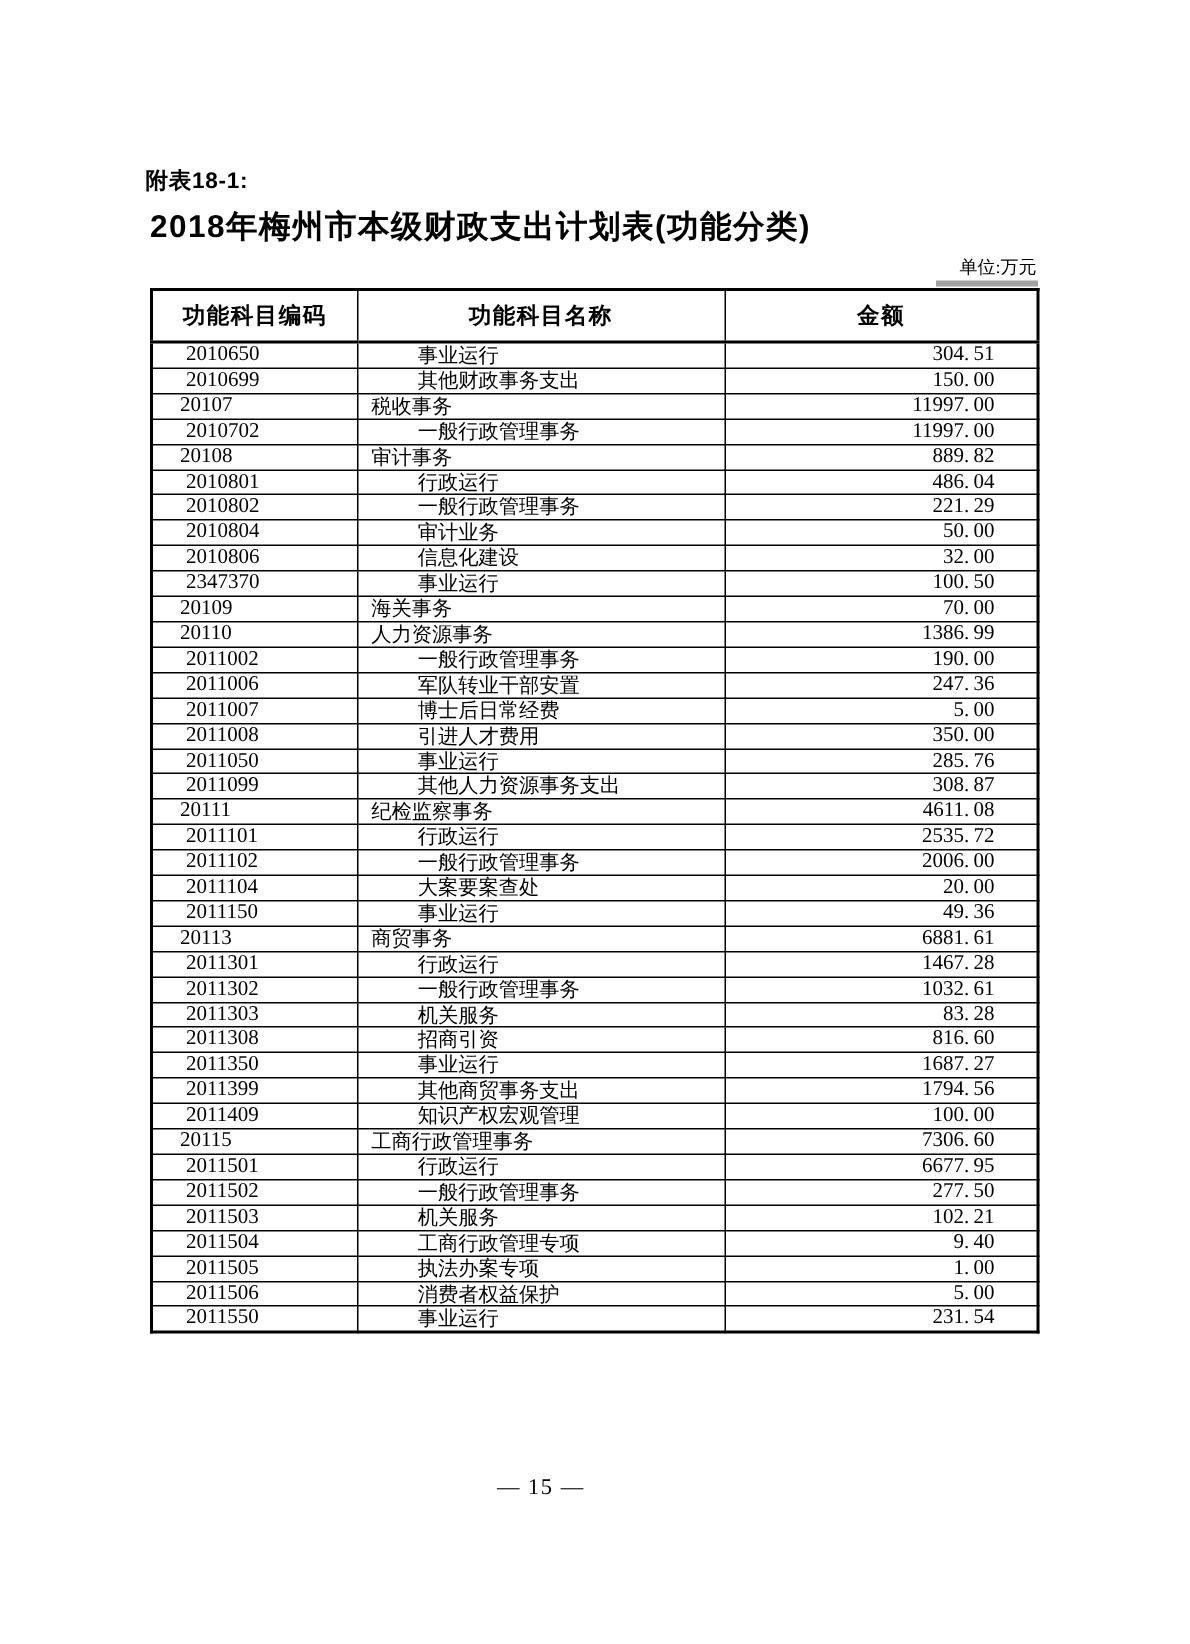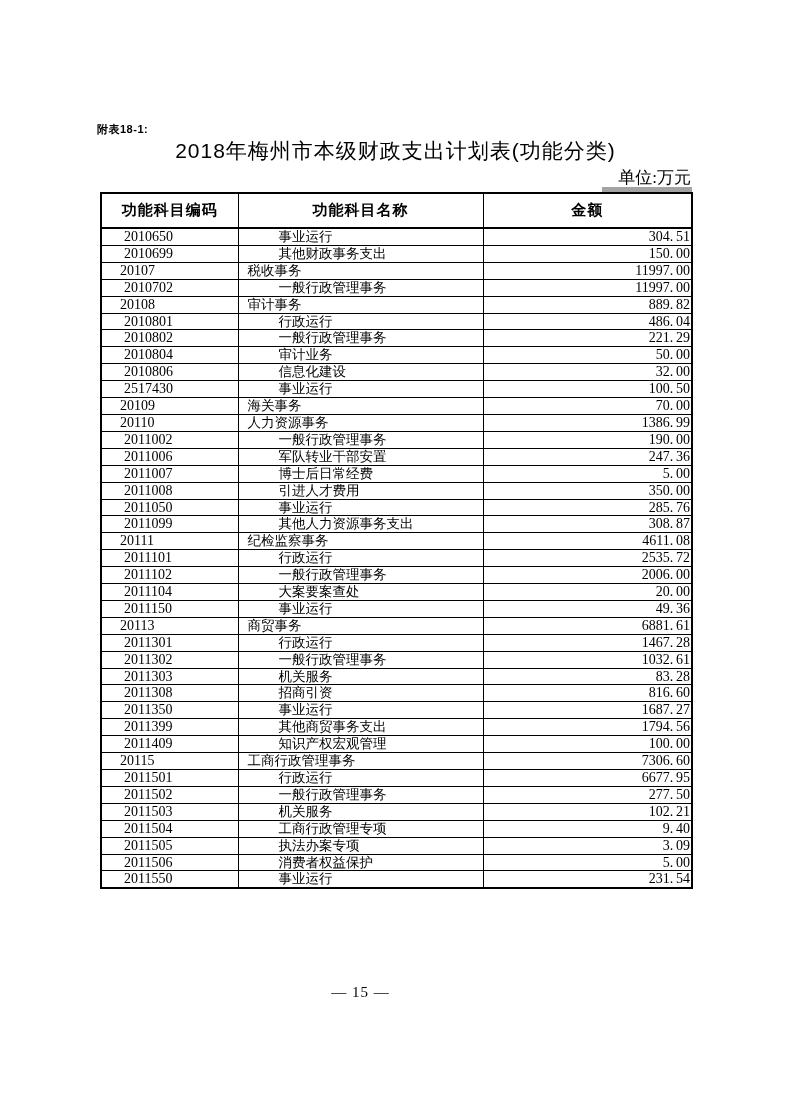--- a/index.html
+++ b/index.html
@@ -11,44 +11,43 @@
     position: relative;
     width: 793px;
     height: 1096px;
     color: #000;
     font-family: "Liberation Serif", serif;
     overflow: hidden;
   }
   .attachment-label {
     position: absolute;
     left: 97px;
-    top: 122px;
+    top: 111px;
     font-family: "Liberation Sans", sans-serif;
     font-weight: bold;
-    font-size: 11px;
+    font-size: 15px;
     letter-spacing: 0.5px;
   }
   .doc-title {
     position: absolute;
     left: 100px;
     top: 137px;
     width: 591px;
-    text-align: center;
     font-family: "Liberation Sans", sans-serif;
-    font-weight: normal;
+    font-weight: bold;
     font-size: 21px;
     letter-spacing: 1px;
     white-space: nowrap;
   }
   .unit-note {
     position: absolute;
     right: 101px;
     top: 170px;
-    font-size: 17px;
-    border-bottom: 6px solid #a3a3a3;
+    font-size: 12px;
+    border-bottom: 4px solid #a3a3a3;
     padding: 0 1px 1px 16px;
     line-height: 16px;
   }
   table.budget-table {
     position: absolute;
     left: 100px;
     top: 192px;
     width: 591px;
     border-collapse: collapse;
     table-layout: fixed;
@@ -77,21 +76,21 @@
     white-space: nowrap;
     overflow: hidden;
   }
   td.code { font-size: 14px; }
   td.code.lvl1 { padding-left: 18px; }
   td.code.lvl2 { padding-left: 22px; }
   td.name.lvl1 { padding-left: 9px; }
   td.name.lvl2 { padding-left: 40px; margin-top: 11px; }
   td.amount {
     text-align: right;
-    padding-right: 1px;
+    padding-right: 28px;
     font-size: 14px;
   }
   .page-number {
     position: absolute;
     left: 0;
     top: 984px;
     width: 721px;
     text-align: center;
     font-size: 15px;
     letter-spacing: 1px;
@@ -159,21 +158,21 @@
         <td class="code lvl2">2010804</td>
         <td class="name lvl2">审计业务</td>
         <td class="amount">50. 00</td>
       </tr>
       <tr>
         <td class="code lvl2">2010806</td>
         <td class="name lvl2">信息化建设</td>
         <td class="amount">32. 00</td>
       </tr>
       <tr>
-        <td class="code lvl2">2517430</td>
+        <td class="code lvl2">2347370</td>
         <td class="name lvl2">事业运行</td>
         <td class="amount">100. 50</td>
       </tr>
       <tr>
         <td class="code lvl1">20109</td>
         <td class="name lvl1">海关事务</td>
         <td class="amount">70. 00</td>
       </tr>
       <tr>
         <td class="code lvl1">20110</td>
@@ -296,21 +295,21 @@
         <td class="amount">102. 21</td>
       </tr>
       <tr>
         <td class="code lvl2">2011504</td>
         <td class="name lvl2">工商行政管理专项</td>
         <td class="amount">9. 40</td>
       </tr>
       <tr>
         <td class="code lvl2">2011505</td>
         <td class="name lvl2">执法办案专项</td>
-        <td class="amount">3. 09</td>
+        <td class="amount">1. 00</td>
       </tr>
       <tr>
         <td class="code lvl2">2011506</td>
         <td class="name lvl2">消费者权益保护</td>
         <td class="amount">5. 00</td>
       </tr>
       <tr>
         <td class="code lvl2">2011550</td>
         <td class="name lvl2">事业运行</td>
         <td class="amount">231. 54</td>

